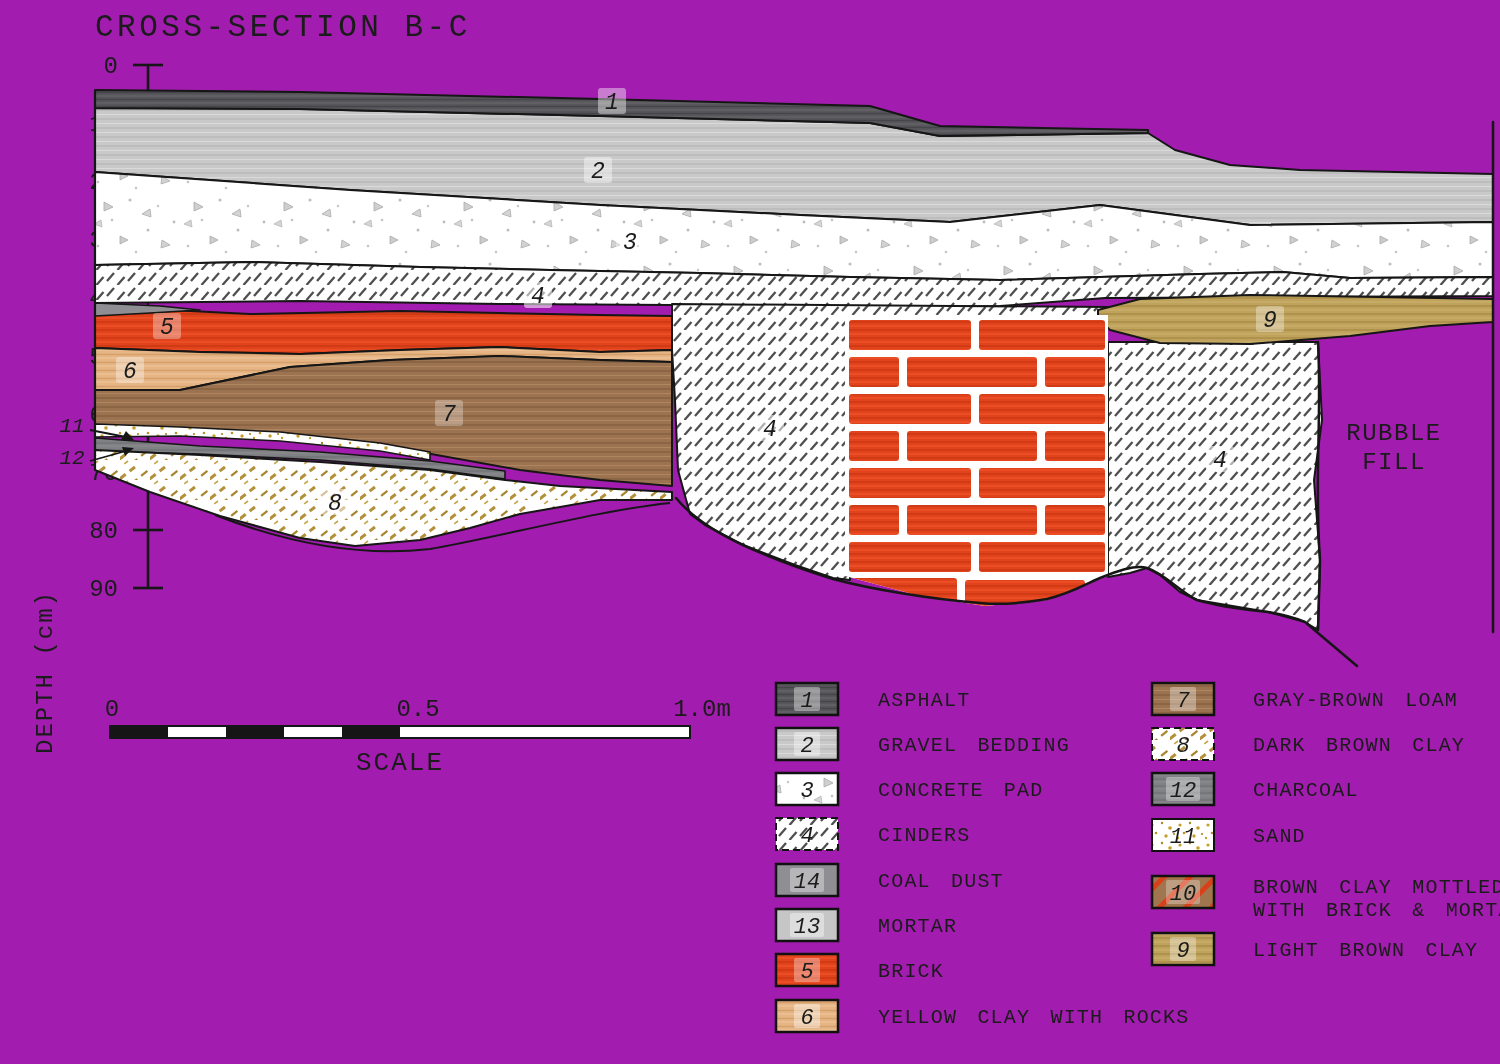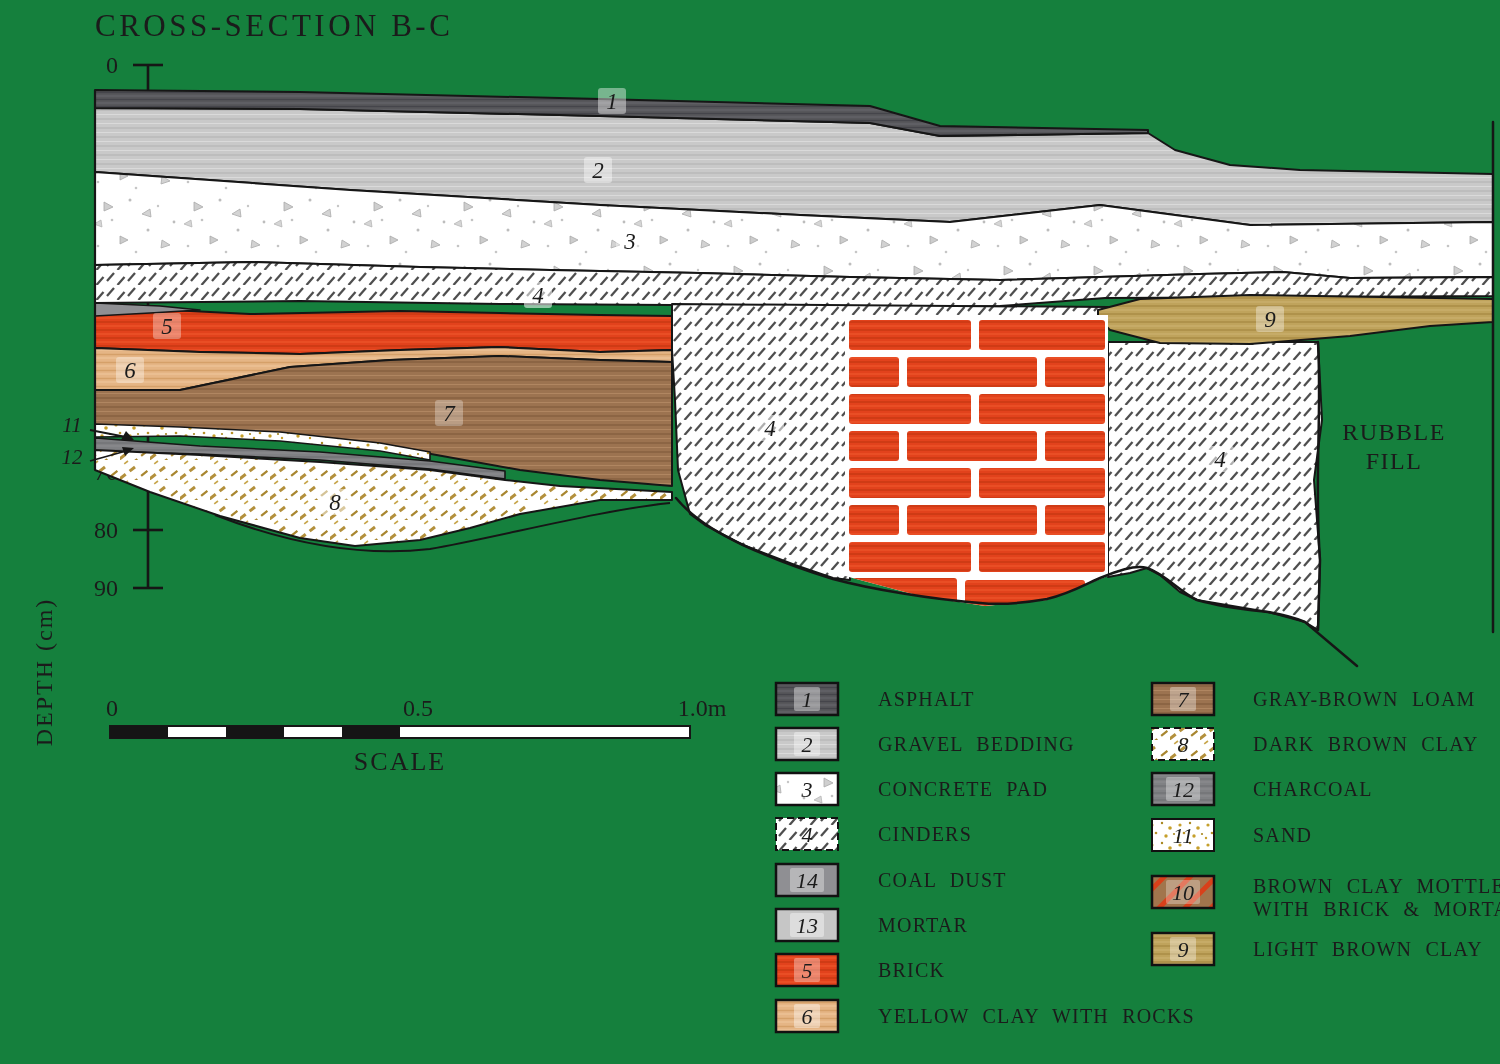--- a/index.html
+++ b/index.html
@@ -1,17 +1,17 @@
 <!DOCTYPE html>
 <html><head>
 <meta charset="utf-8">
 <style>
   html,body{margin:0;padding:0;background:#ffffff;}
-  .stage{position:relative;width:1500px;height:1064px;background:#15803d;overflow:hidden;
-         font-family:Liberation Serif, serif;}
+  .stage{position:relative;width:1500px;height:1064px;background:#a21caf;overflow:hidden;
+         font-family:Liberation Mono, monospace;}
   svg{display:block;}
   text{fill:#1b1b1b;}
   .title{font-size:31px;letter-spacing:3.5px;}
   .tick{font-size:24px;}
   .axlab{font-size:24px;letter-spacing:2px;}
   .scalelab{font-size:24px;}
   .scaletitle{font-size:26px;letter-spacing:2px;}
   .lnum{font-size:23px;font-style:italic;}
   .lnum-s{font-size:21px;font-style:italic;}
   .annot{font-size:24px;letter-spacing:1.5px;}

